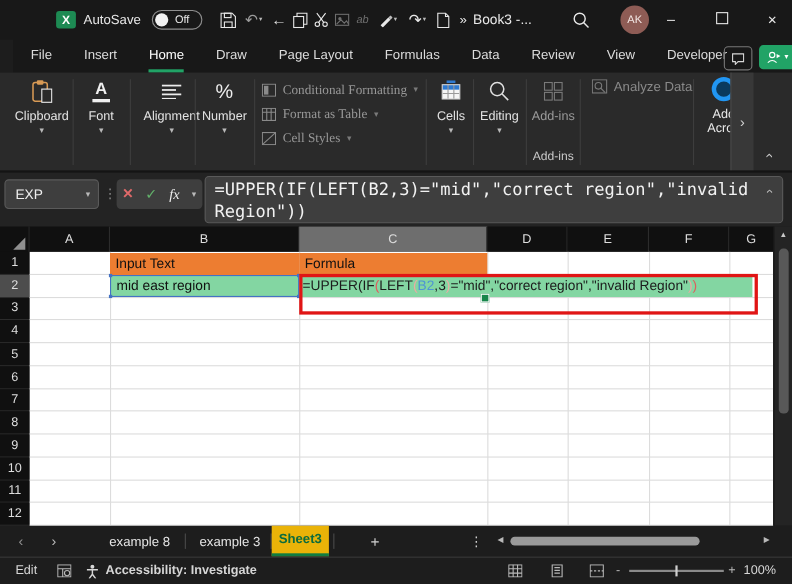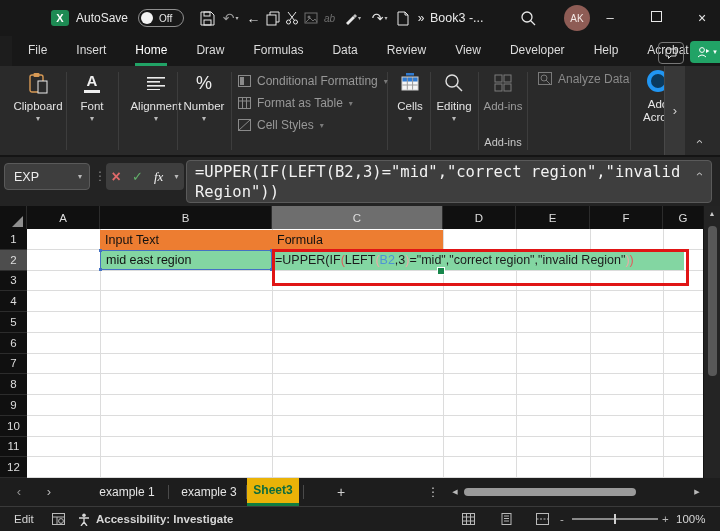--- a/index.html
+++ b/index.html
@@ -22,21 +22,21 @@
   .tabrow{left:12px;top:36px;width:720px;height:30px;background:#181818;display:flex;align-items:center;padding-left:16px;box-sizing:border-box;gap:29px;}
   .rtab{font-size:12px;color:#dcdcdc;height:29px;line-height:27px;border-bottom:3px solid transparent;box-sizing:border-box;white-space:nowrap;}
   .rtab.active{color:#fff;border-bottom-color:#21a366;}
   
   .ribbon{left:0;top:66px;width:720px;height:89px;background:#2a2a2a;}
   .ribbon-edge{left:0;top:155px;width:720px;height:2px;background:#141414;}
   .rgroup{position:absolute;top:4px;text-align:center;}
   .rg-label{font-size:11.5px;color:#e3e3e3;margin-top:4px;}
   .rg-chev{font-size:8px;color:#b9b9b9;margin-top:2px;}
   .vsep{position:absolute;top:6px;width:1px;height:78px;background:#3d3d3d;}
-  .styles-item{position:absolute;left:238px;display:flex;align-items:center;gap:6px;font-size:12px;color:#989898;white-space:nowrap;}
+  .styles-item{position:absolute;left:238px;display:flex;align-items:center;gap:6px;font-size:12px;color:#989898;white-space:nowrap;font-family:Liberation Serif, serif;}
   .grp-caption{position:absolute;top:70px;font-size:11px;color:#c9c9c9;text-align:center;}
   .rot-up{display:inline-block;transform:rotate(-90deg);}
   
   .frow{left:0;top:157px;width:720px;height:49px;background:#232323;}
   .namebox{left:4px;top:6px;width:86px;height:27px;background:#3e3e3e;border:1px solid #5a5a5a;border-radius:4px;box-sizing:border-box;display:flex;align-items:center;}
   .fbtns{left:106px;top:6px;width:78px;height:27px;background:#3e3e3e;border-radius:4px;display:flex;align-items:center;justify-content:space-around;}
   .finput{left:186px;top:3px;width:526px;height:43px;background:#3e3e3e;border:1px solid #5a5a5a;border-radius:4px;box-sizing:border-box;
           font-family:"DejaVu Sans Mono",monospace;font-size:15.5px;line-height:20px;color:#f2f2f2;padding:1px 8px;white-space:pre;overflow:hidden;}
   
   .hdr{background:#101010;color:#dedede;font-size:11.5px;display:flex;align-items:center;justify-content:center;box-sizing:border-box;}
@@ -136,20 +136,21 @@
     <span class="abs win-btn" style="left:596px">–</span>
     <span class="abs win-btn" style="left:642px"><span style="display:inline-block;width:9px;height:9px;border:1px solid #e8e8e8"></span></span>
     <span class="abs win-btn" style="left:688px;font-size:14px">×</span>
   </div>
 
   <div class="abs tabrow">
     <span class="rtab">File</span>
     <span class="rtab">Insert</span>
     <span class="rtab active">Home</span>
     <span class="rtab">Draw</span>
+    <span class="rtab">Page Layout</span>
     <span class="rtab">Formulas</span>
     <span class="rtab">Data</span>
     <span class="rtab">Review</span>
     <span class="rtab">View</span>
     <span class="rtab">Developer</span>
     <span class="rtab">Help</span>
     <span class="rtab">Acrobat</span>
     <span class="rtab">Power Pivot</span>
     <span class="abs" style="left:646px;top:6px;width:24px;height:20px;border:1px solid #777;border-radius:4px;display:flex;align-items:center;justify-content:center">
       <svg width="12" height="11">
@@ -383,21 +384,21 @@
   <span class="abs" style="left:437px;top:266.5px;width:6px;height:6px;background:#17864B;border:1px solid #fff;box-sizing:content-box"></span>
 
   <div class="abs" style="left:703px;top:206px;width:17px;height:272px;background:#242424;border-left:1px solid #141414;box-sizing:border-box">
     <div style="text-align:center;font-size:7px;color:#c9c9c9;line-height:16px">▲</div>
     <div style="margin:4px auto 0;width:9px;height:150px;background:#585858;border-radius:4px"></div>
   </div>
 
   <div class="abs sheetbar">
     <span class="stab" style="left:8px;width:22px;color:#8f8f8f;font-size:13px">‹</span>
     <span class="stab" style="left:38px;width:22px;color:#b9b9b9;font-size:13px">›</span>
-    <span class="stab" style="left:92px;width:70px">example 1</span>
+    <span class="stab" style="left:92px;width:70px">example 8</span>
     <span class="stab-sep" style="left:168px"></span>
     <span class="stab" style="left:176px;width:66px">example 3</span>
     <span class="stab-sep" style="left:246px"></span>
     <span class="stab active" style="left:247px;width:52px">Sheet3</span>
     <span class="stab-sep" style="left:303px"></span>
     <span class="stab" style="left:330px;width:22px;font-size:14px;color:#d0d0d0">+</span>
     <span class="stab" style="left:424px;width:18px;color:#d0d0d0">⋮</span>
     <span class="stab" style="left:448px;width:14px;font-size:7px;color:#b9b9b9">◀</span>
     <span class="abs" style="left:464px;top:10px;width:172px;height:8px;background:#9a9a9a;border-radius:4px"></span>
     <span class="stab" style="left:690px;width:14px;font-size:7px;color:#b9b9b9">▶</span>

